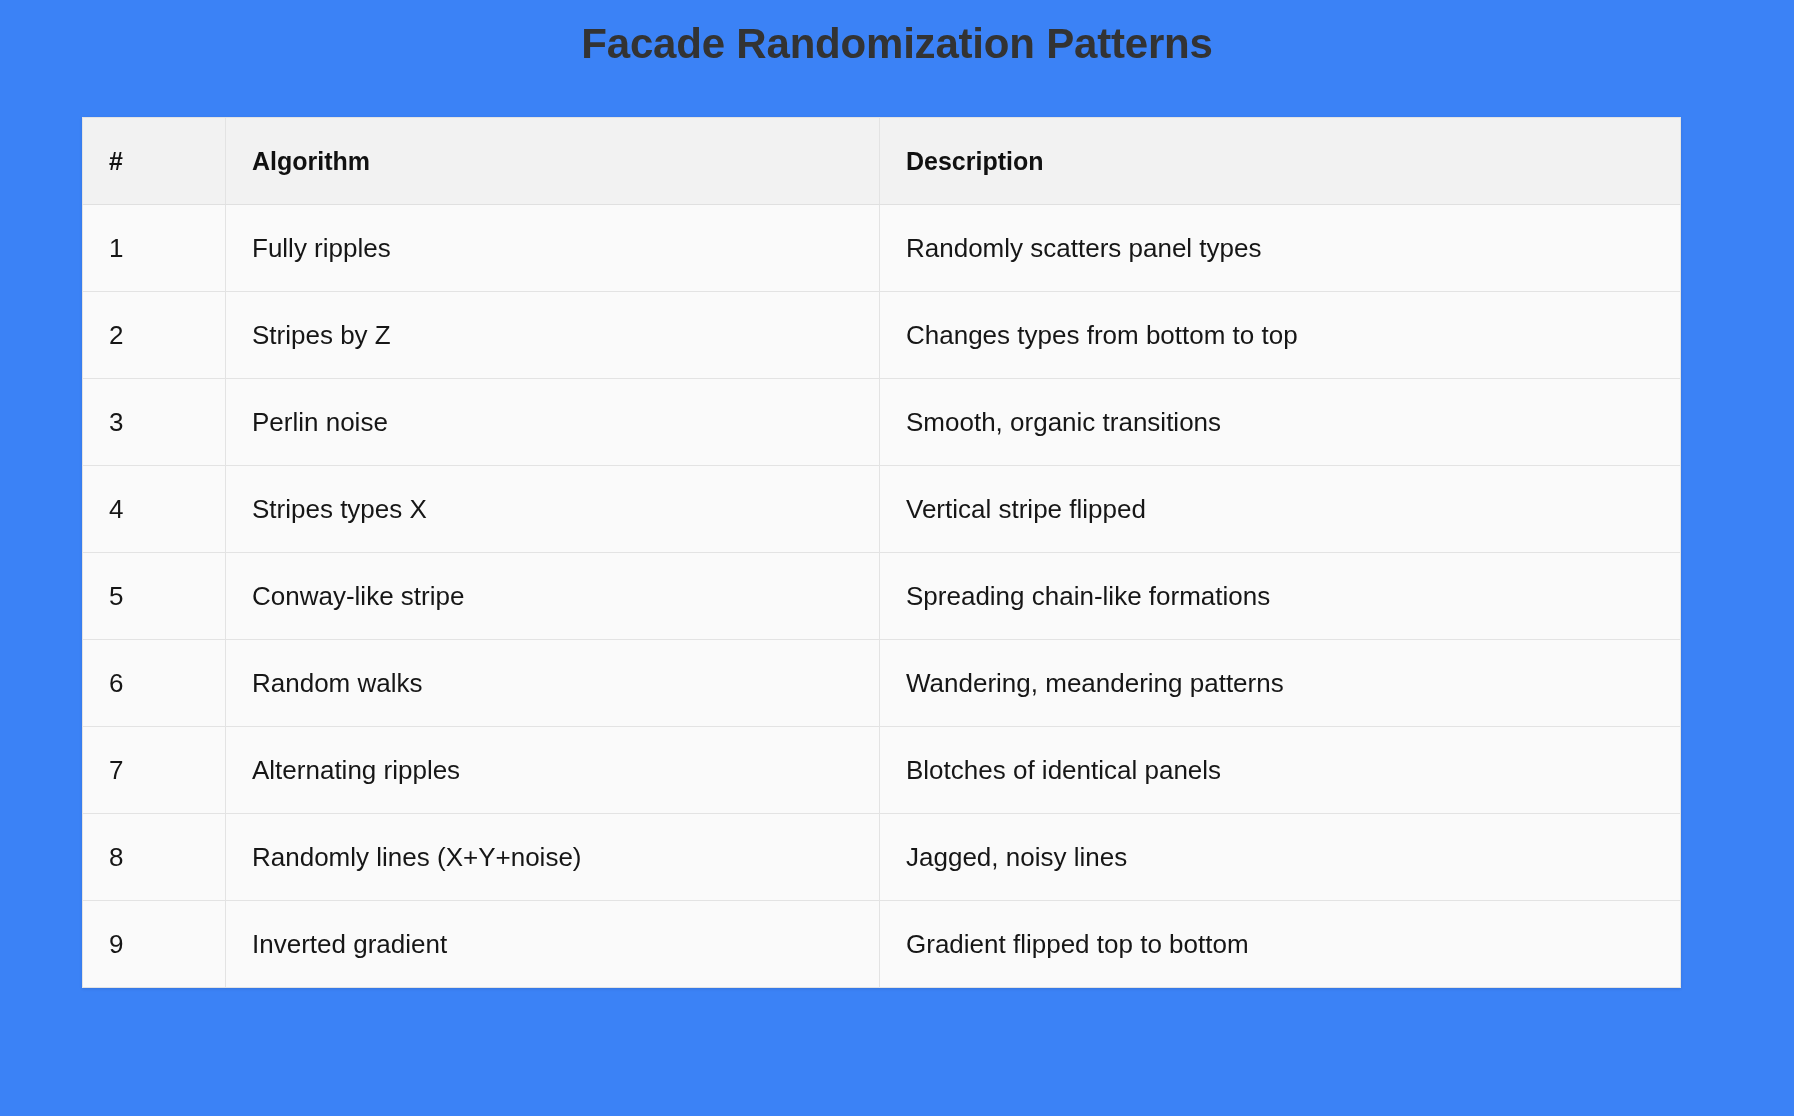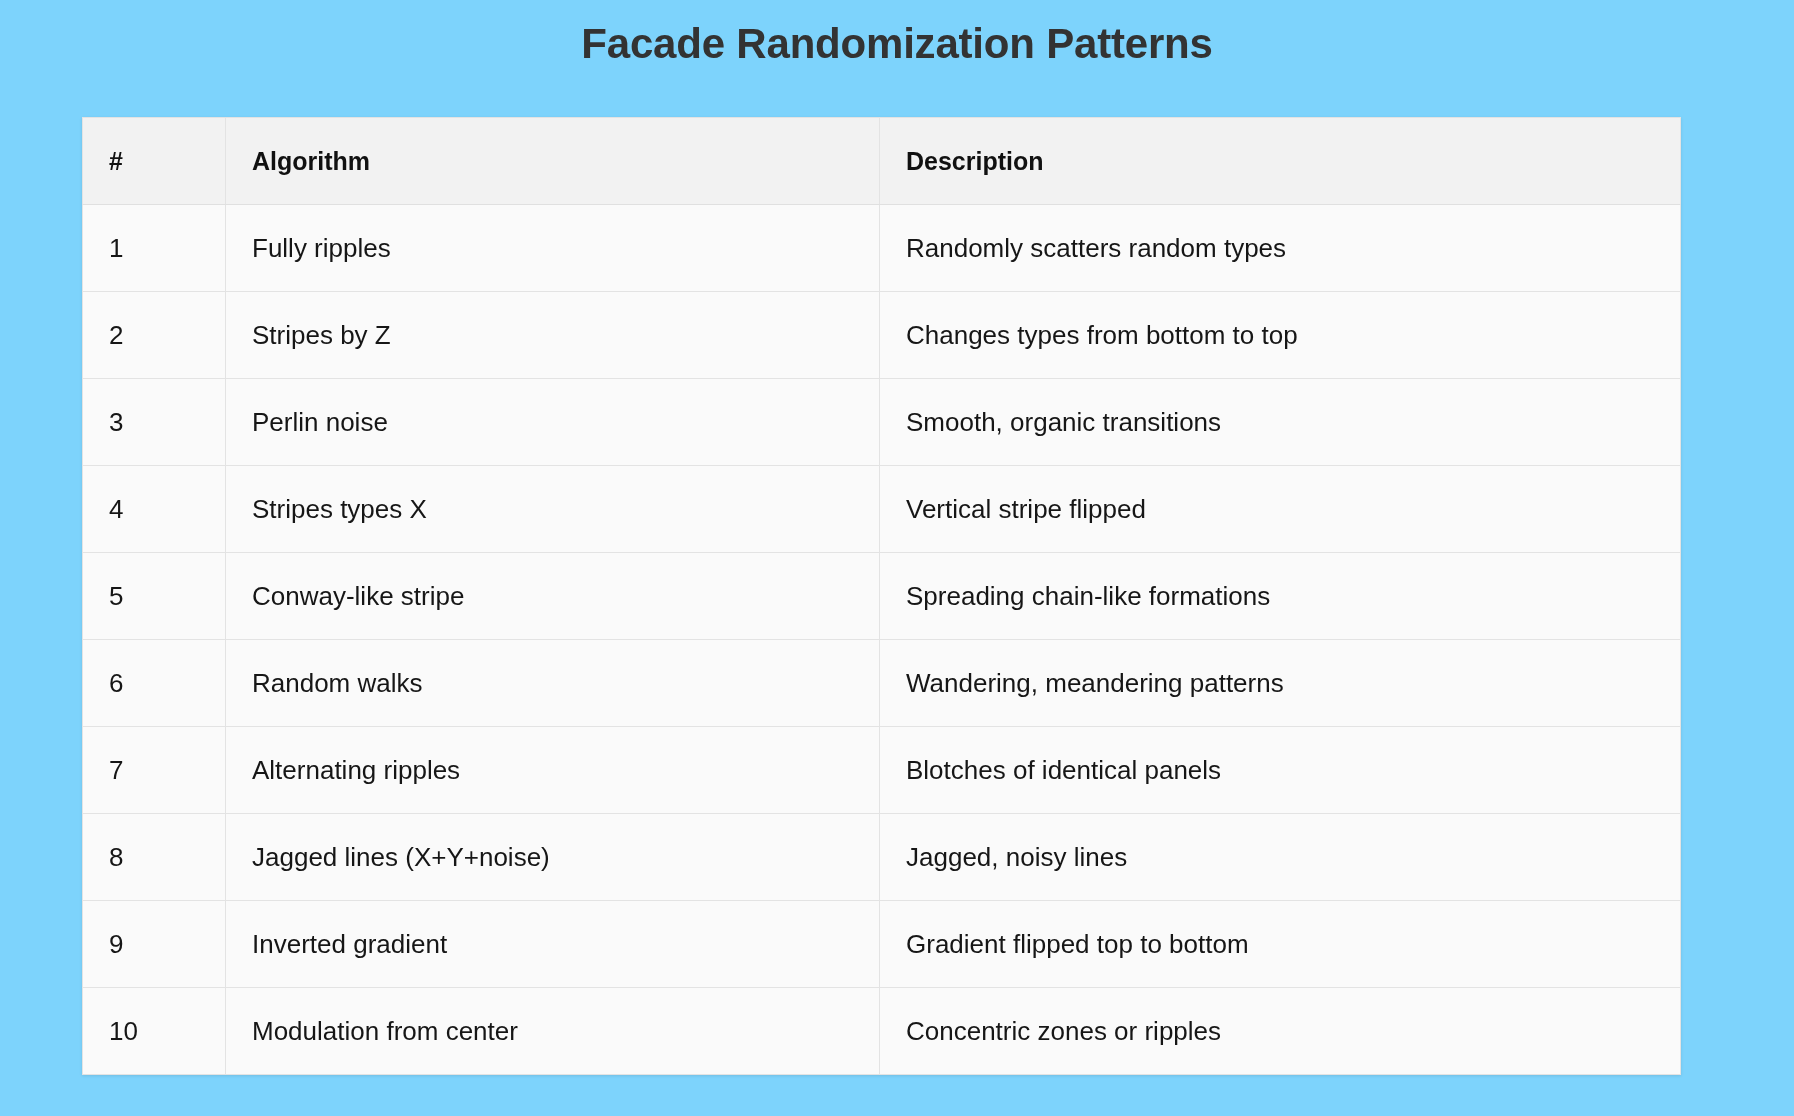--- a/index.html
+++ b/index.html
@@ -8,21 +8,21 @@
     width: 1794px;
     height: 1116px;
     background: #f9f9f9;
     font-family: "Liberation Sans", sans-serif;
     -webkit-font-smoothing: antialiased;
   }
 
   .page {
     width: 1794px;
     height: 1116px;
-    background: #7dd3fc;
+    background: #3b82f6;
     box-sizing: border-box;
     overflow: hidden;
     position: relative;
   }
 
   .page-title {
     text-align: center;
     font-size: 42px;
     font-weight: bold;
     color: #333333;
@@ -102,21 +102,21 @@
         <tr>
           <th>#</th>
           <th>Algorithm</th>
           <th>Description</th>
         </tr>
       </thead>
       <tbody id="table-body">
           <tr>
             <td class="cell-num">1</td>
             <td class="cell-algo">Fully ripples</td>
-            <td class="cell-desc">Randomly scatters random types</td>
+            <td class="cell-desc">Randomly scatters panel types</td>
           </tr>
           <tr>
             <td class="cell-num">2</td>
             <td class="cell-algo">Stripes by Z</td>
             <td class="cell-desc">Changes types from bottom to top</td>
           </tr>
           <tr>
             <td class="cell-num">3</td>
             <td class="cell-algo">Perlin noise</td>
             <td class="cell-desc">Smooth, organic transitions</td>
@@ -136,30 +136,25 @@
             <td class="cell-algo">Random walks</td>
             <td class="cell-desc">Wandering, meandering patterns</td>
           </tr>
           <tr>
             <td class="cell-num">7</td>
             <td class="cell-algo">Alternating ripples</td>
             <td class="cell-desc">Blotches of identical panels</td>
           </tr>
           <tr>
             <td class="cell-num">8</td>
-            <td class="cell-algo">Jagged lines (X+Y+noise)</td>
+            <td class="cell-algo">Randomly lines (X+Y+noise)</td>
             <td class="cell-desc">Jagged, noisy lines</td>
           </tr>
           <tr>
             <td class="cell-num">9</td>
             <td class="cell-algo">Inverted gradient</td>
             <td class="cell-desc">Gradient flipped top to bottom</td>
-          </tr>
-          <tr>
-            <td class="cell-num">10</td>
-            <td class="cell-algo">Modulation from center</td>
-            <td class="cell-desc">Concentric zones or ripples</td>
           </tr>
         </tbody>
     </table>
   </div>
 
 </div>
 
 </body></html>

